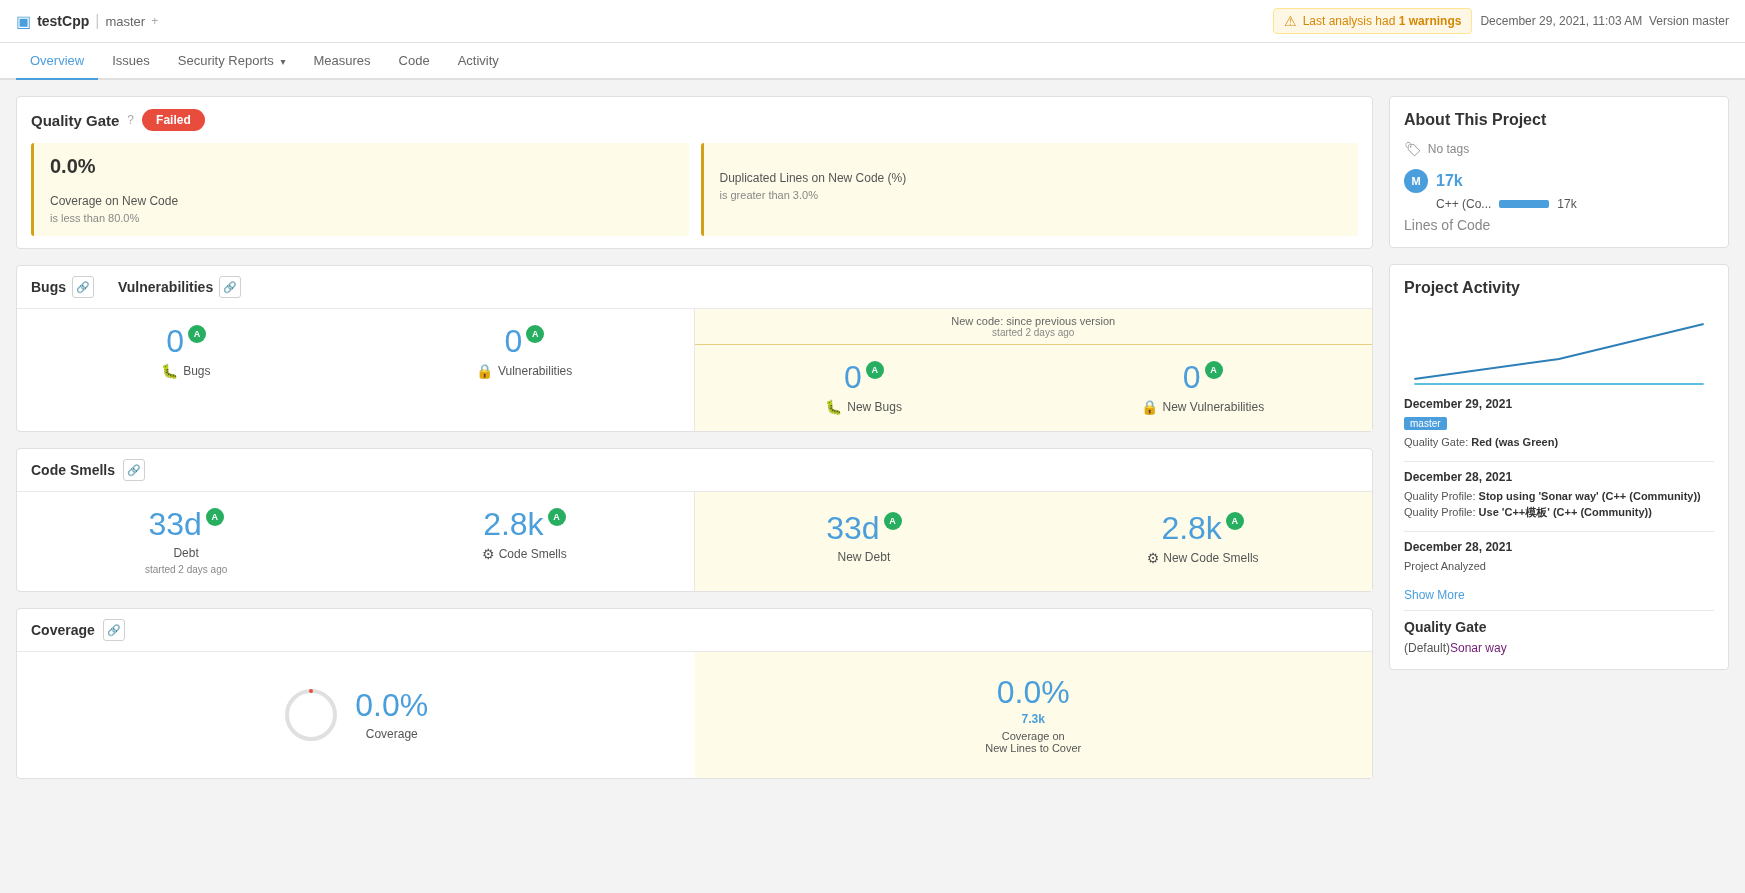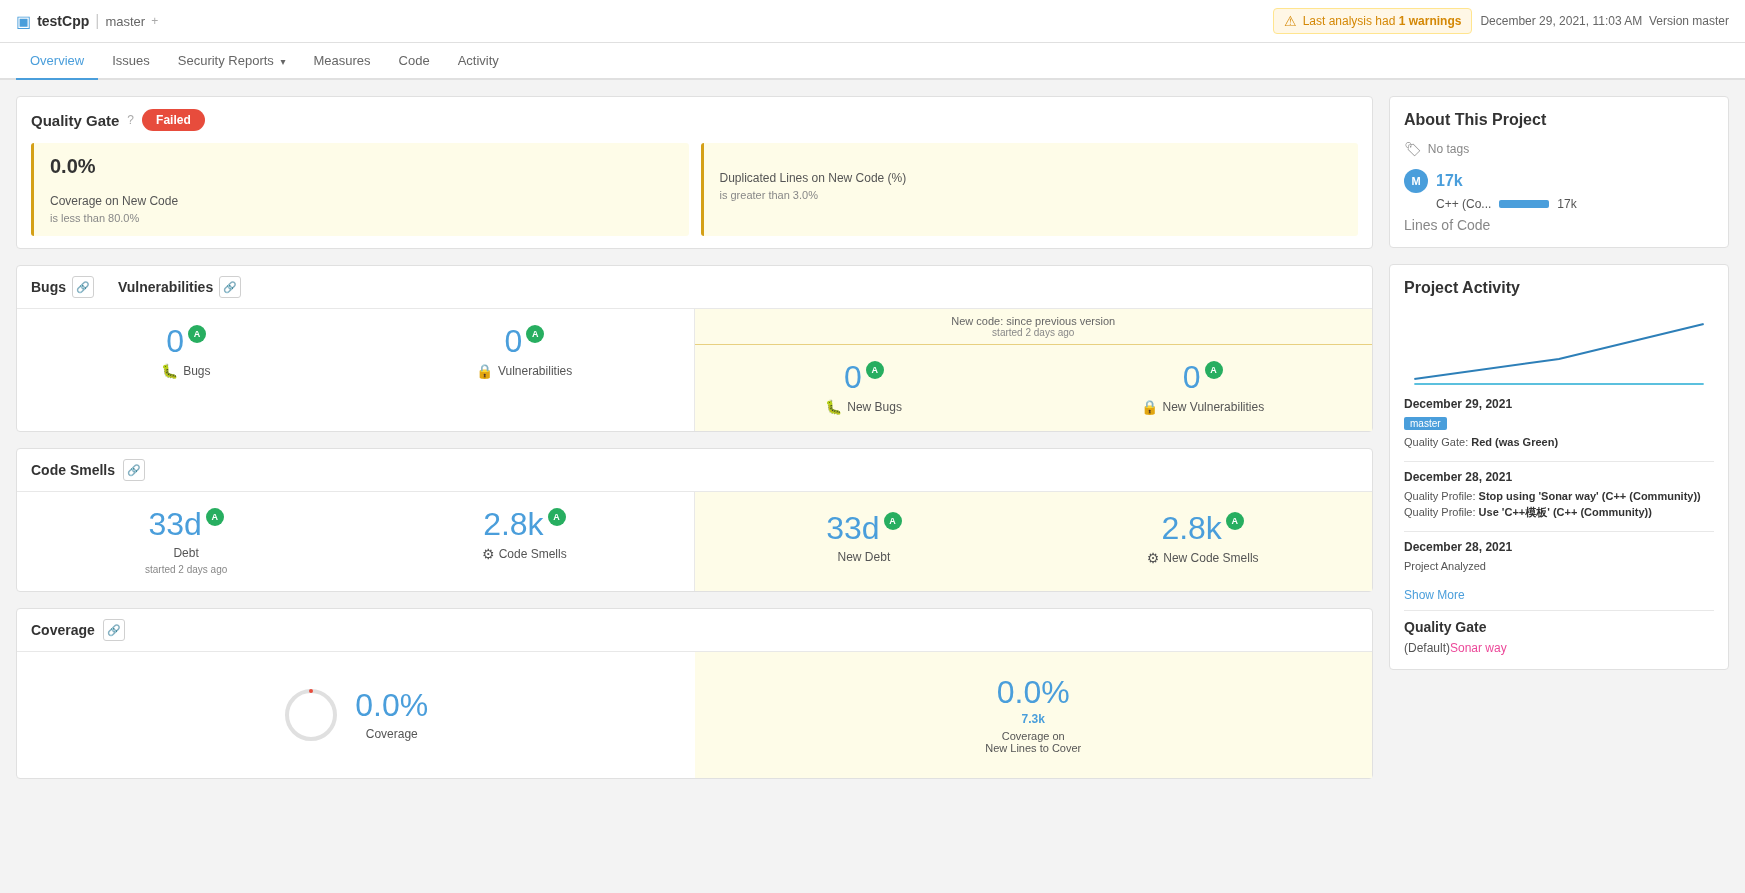--- a/index.html
+++ b/index.html
@@ -62,21 +62,21 @@
     .activity-event { margin-bottom: 10px; }
     .activity-date { font-size: 12px; font-weight: 600; color: #333; margin-bottom: 4px; }
     .activity-branch-tag { display: inline-block; background: #4a9edb; color: #fff; font-size: 10px; padding: 1px 6px; border-radius: 2px; margin-bottom: 4px; }
     .activity-desc { font-size: 11px; color: #555; line-height: 1.5; }
     .activity-desc strong { color: #333; }
     .show-more { color: #4a9edb; font-size: 12px; cursor: pointer; display: inline-block; margin-top: 4px; }
 
     .quality-gate-sidebar { margin-top: 8px; }
     .qg-sidebar-title { font-size: 14px; font-weight: 600; color: #333; margin-bottom: 6px; }
     .qg-default-row { display: flex; font-size: 12px; color: #555; }
-    .qg-link { color: #ec4899; text-decoration: none; }
+    .qg-link { color: #701a75; text-decoration: none; }
 
     .divider { border: none; border-top: 1px solid #e8e8e8; margin: 8px 0; }
     .bv-title { font-size: 14px; font-weight: 600; color: #333; display: flex; align-items: center; gap: 6px; }
 
     .metric-area { padding: 16px 20px; text-align: center; }
     .big-val { font-size: 32px; font-weight: 300; color: #4a9edb; line-height: 1; }
     .big-label { font-size: 12px; color: #555; margin-top: 6px; display: flex; align-items: center; justify-content: center; gap: 4px; }
     .grade-dot { width: 18px; height: 18px; border-radius: 50%; background: #27ae60; color: #fff; font-size: 9px; font-weight: 700; display: inline-flex; align-items: center; justify-content: center; }
     .val-grade-row { display: flex; align-items: flex-start; justify-content: center; gap: 4px; }
 

